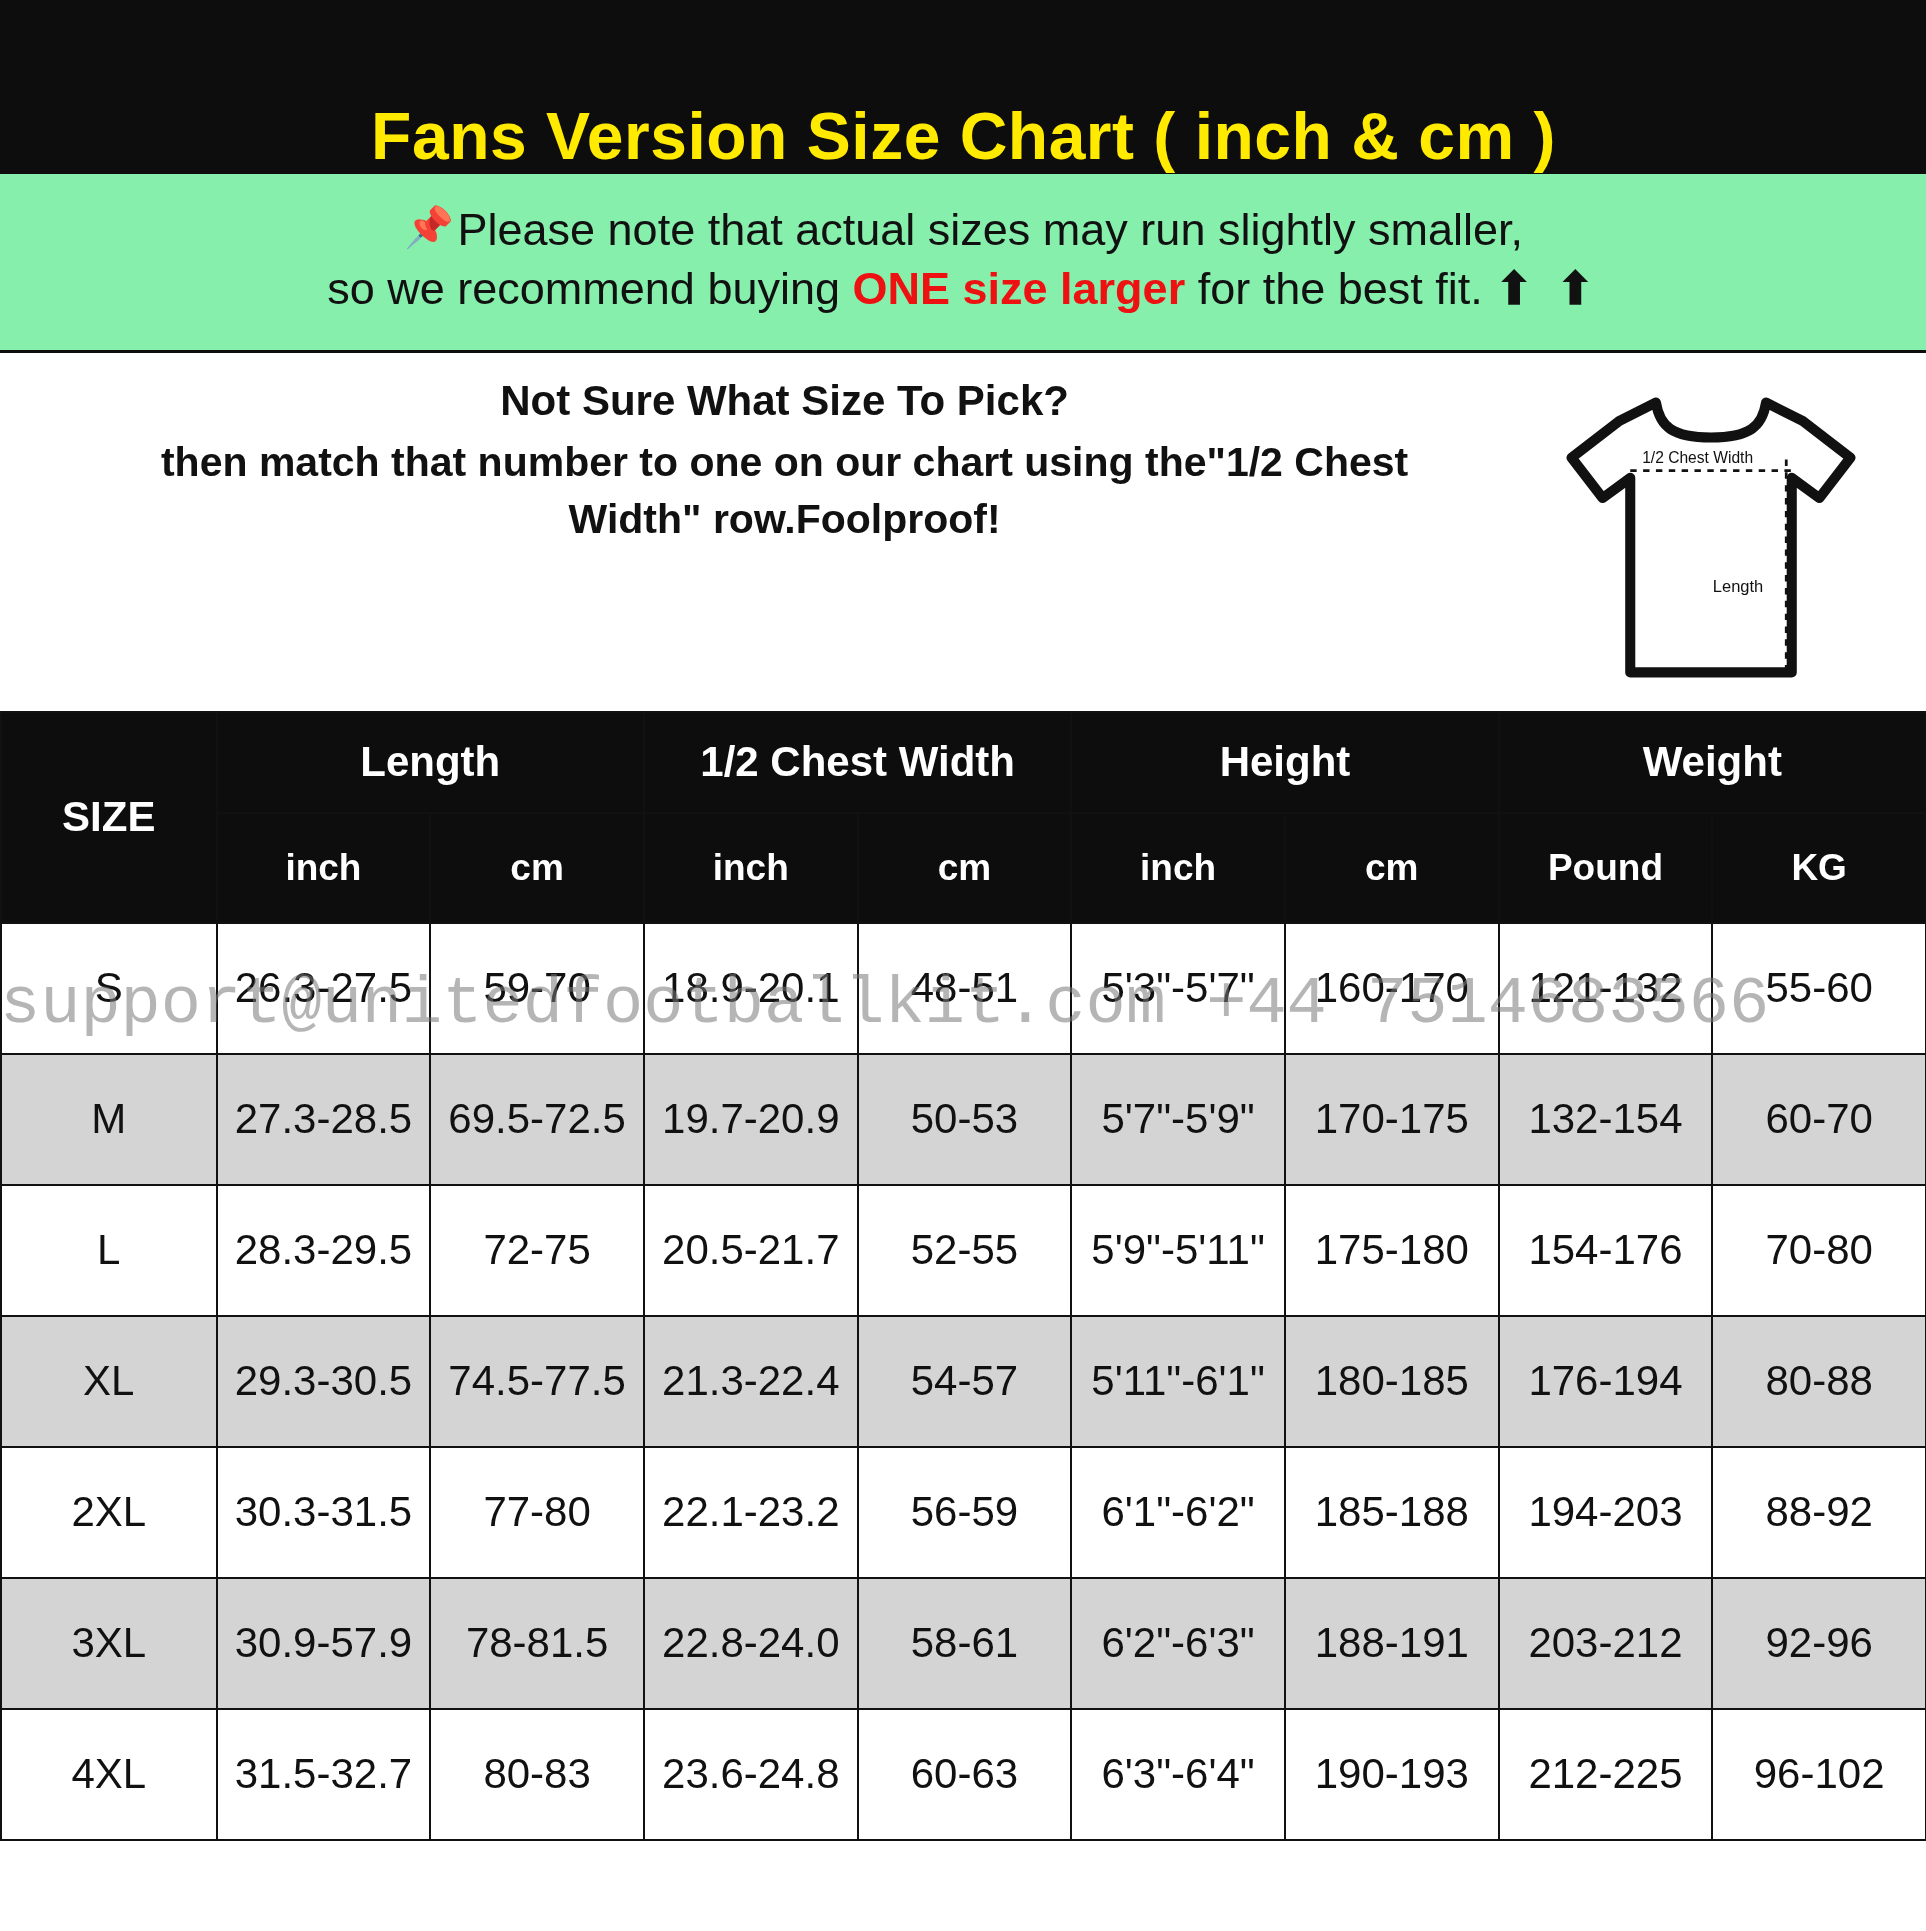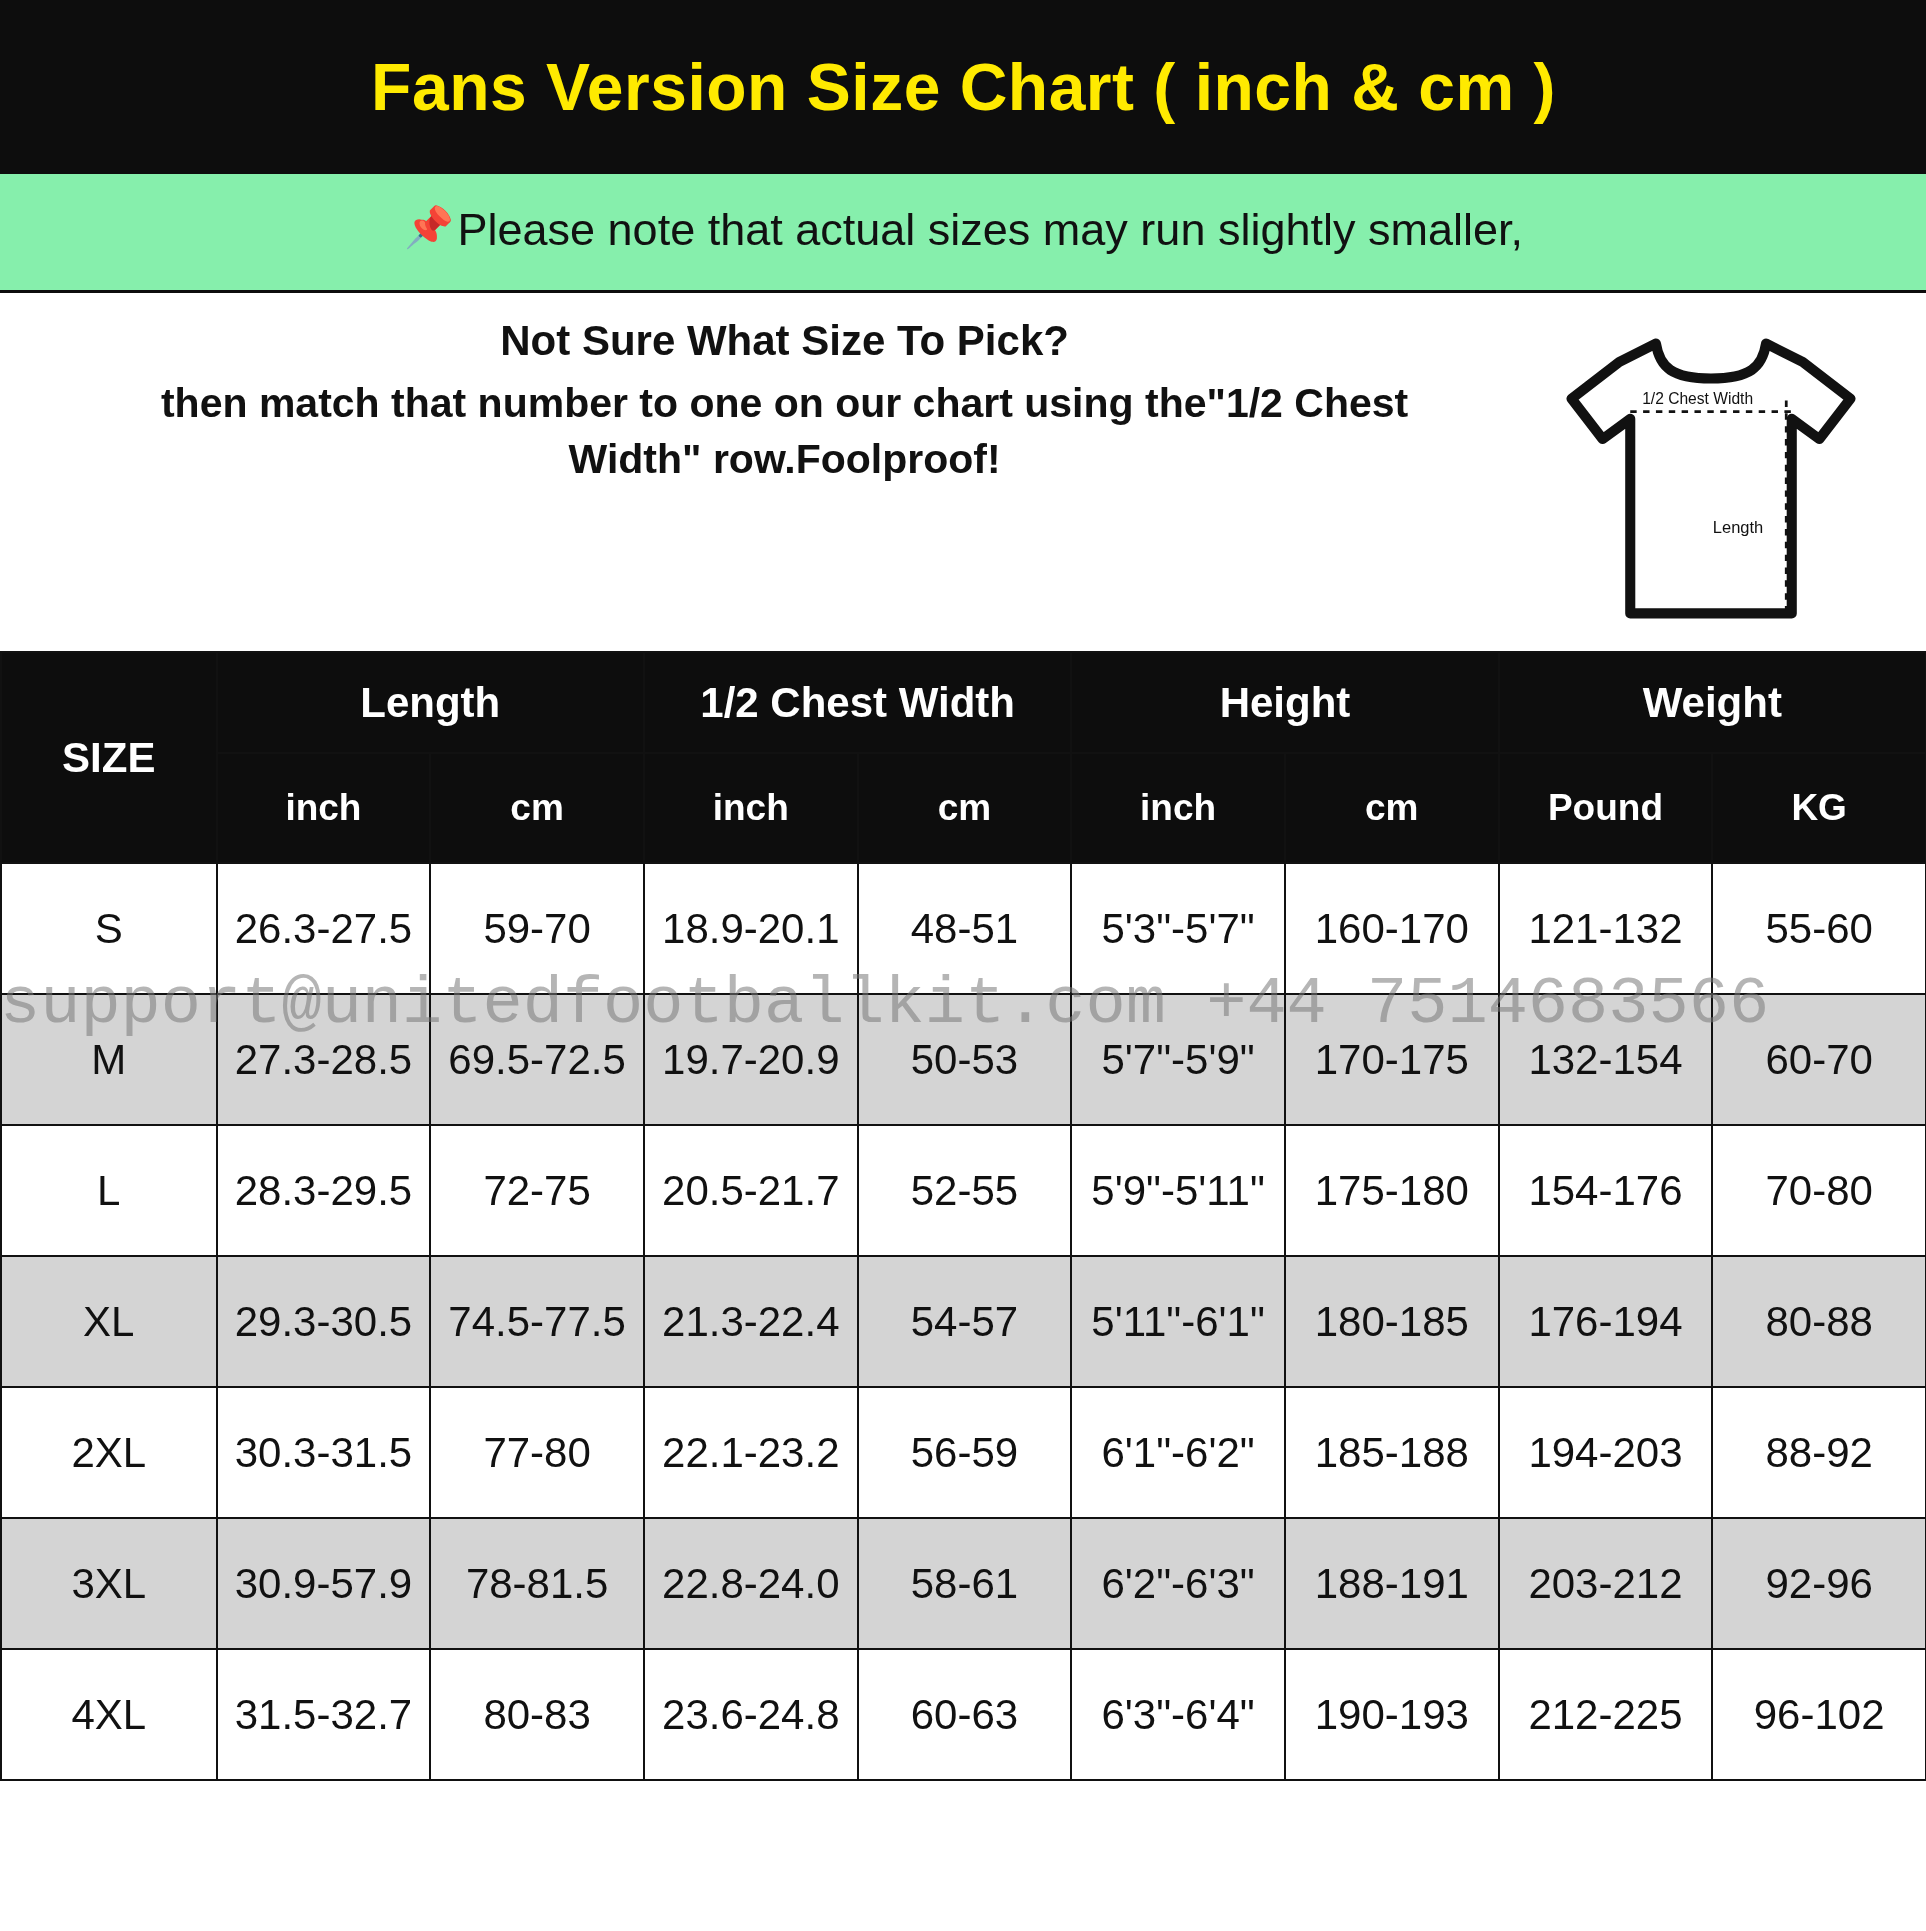--- a/index.html
+++ b/index.html
@@ -15,21 +15,21 @@
     position: relative;
     background: #ffffff;
     overflow: hidden;
   }
 
   
   .title-bar {
     background: #0d0d0d;
     height: 174px;
     display: flex;
-    align-items: center;
+    align-items: flex-end;
     justify-content: center;
   }
   .title-bar h1 {
     margin: 0;
     color: #ffea00;
     font-size: 66px;
     font-weight: bold;
     letter-spacing: 0.5px;
     font-family: "Liberation Sans", sans-serif;
   }
@@ -155,20 +155,24 @@
 
 <div class="page">
 
   <div class="title-bar">
     <h1>Fans Version Size Chart ( inch &amp; cm )</h1>
   </div>
 
   <div class="note-band">
     <div class="note-line">
       <span class="pin-icon">📌</span><span>Please note that actual sizes may run slightly smaller,</span>
+    </div>
+    <div class="note-line">
+      <span>so we recommend buying </span><span class="strong-red">ONE size larger</span><span> for the best fit.</span>
+      <span class="arrow-up">⬆ ⬆</span>
     </div>
   </div>
 
   <div class="help-section">
     <div class="help-text">
       <div class="h-title">Not Sure What Size To Pick?</div>
       <div class="h-body">then match that number to one on our chart using the"1/2 Chest</div>
       <div class="h-body">Width" row.Foolproof!</div>
     </div>
     <div class="tshirt-wrap">

